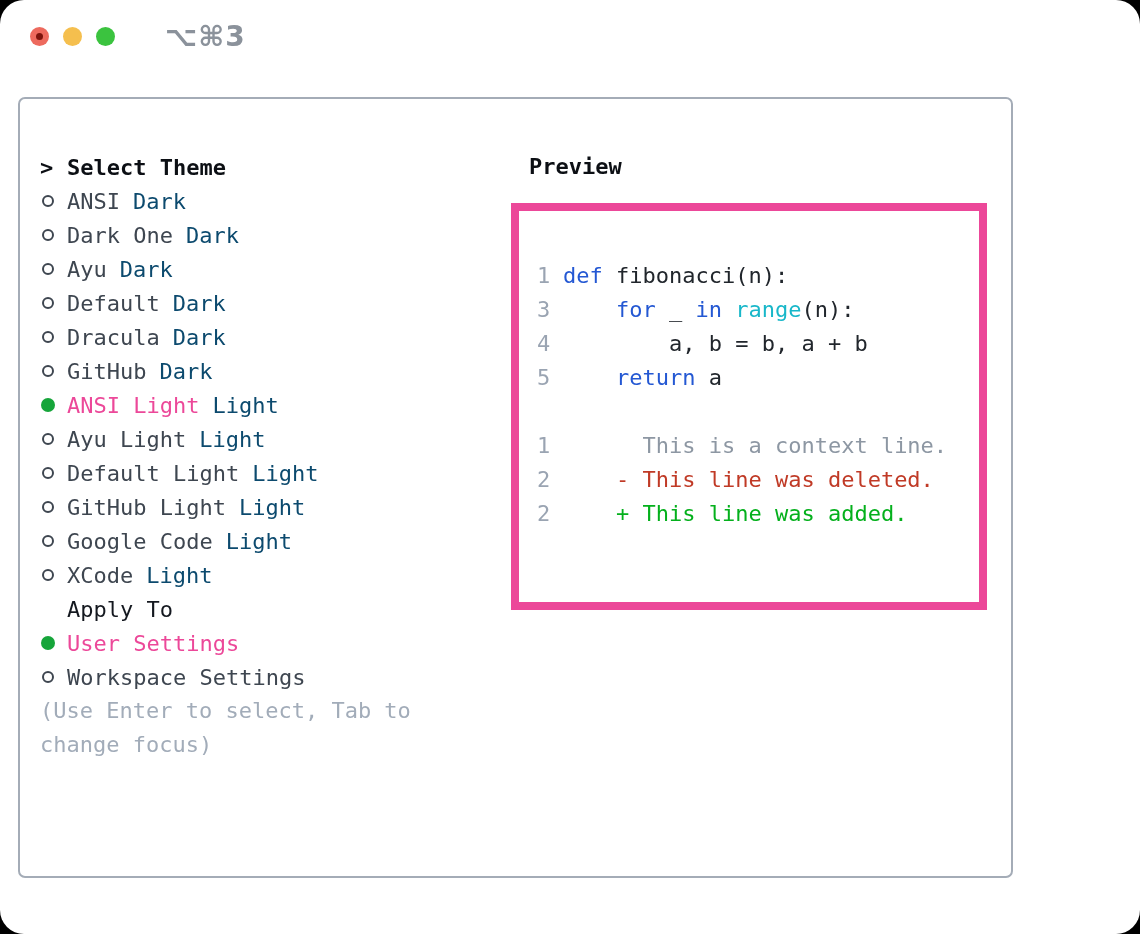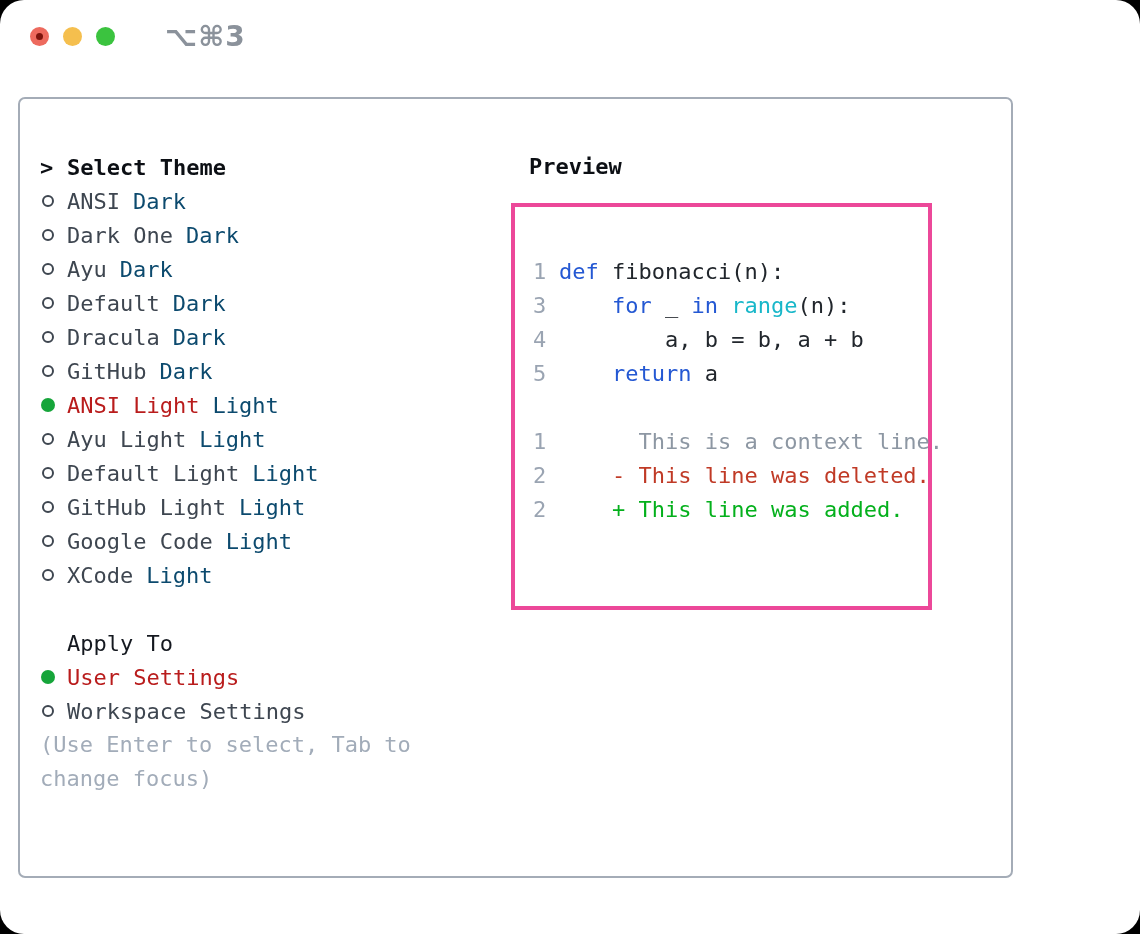--- a/index.html
+++ b/index.html
@@ -39,37 +39,37 @@
   .chevron { color:#0c0f14; font-weight:bold; }
   .bullet-open {
     width:12px; height:12px; border:2px solid #3e4650; border-radius:50%;
     margin-left:2px;
   }
   .bullet-filled {
     width:14px; height:14px; background:#16a53a; border-radius:50%; margin-left:1px;
   }
   .menu-title { color:#0c0f14; font-weight:bold; }
   .item-name { color:#3e4650; }
-  .row.selected .item-name { color:#b91c1c;text-align:center; }
+  .row.selected .item-name { color:#ec4899;text-align:center; }
   .item-variant { color:#0c4a6e; margin-left:13px; }
-  .apply-block { margin-top:34px; }
+  .apply-block { }
   .apply-title { color:#14181f; }
   .footer-hint {
     color:#a2acb9; width:400px;
     line-height:34px; white-space:normal;
   }
 
   
   .preview-title {
     position:absolute; left:482px; top:51px; height:34px; line-height:34px;
     font-size:22px; font-weight:bold; color:#0c0f14;margin-left:27px;
   }
   .preview-box {
-    position:absolute; left:491px; top:104px; width:421px; height:407px;
-    border:4px solid #ec4899; background:#fff;
+    position:absolute; left:491px; top:104px; width:476px; height:407px;
+    border:8px solid #ec4899; background:#fff;
   }
   .codepane { padding:48px 0 0 18px; font-size:22px; }
   .cl { height:34px; line-height:34px; white-space:pre; }
   .ln { display:inline-block; width:13px; margin-right:13px; color:#9aa4b2; }
   .tok-fg  { color:#21262c; }
   .tok-kw  { color:#2458d3; }
   .tok-fn  { color:#18b7c9; }
   .tok-num { color:#04b01c; }
   .tok-ctx { color:#8d97a3; }
   .tok-del { color:#c03a26; }

